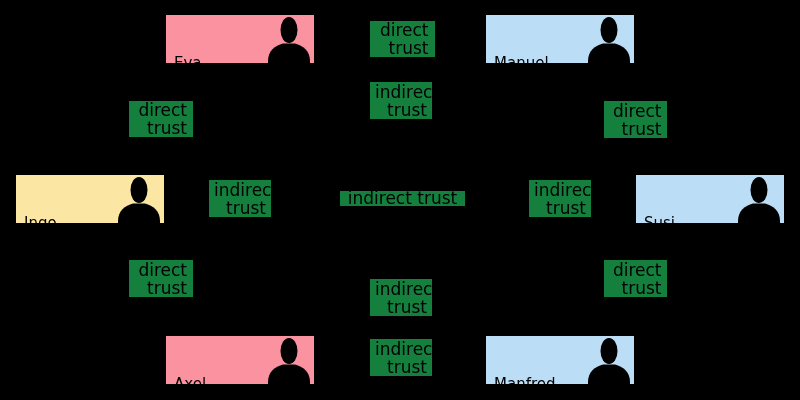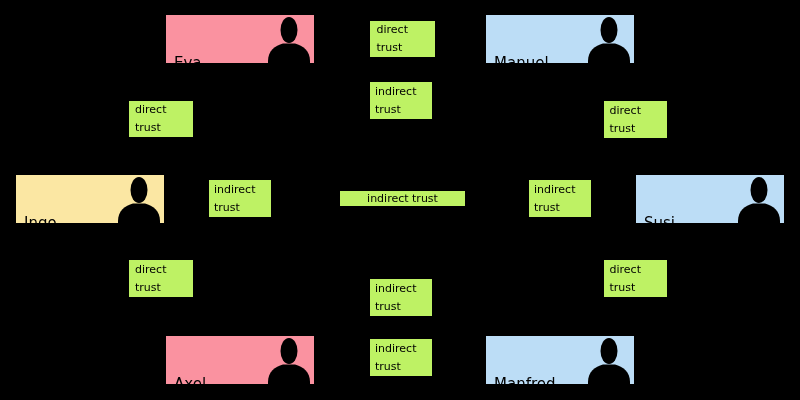--- a/index.html
+++ b/index.html
@@ -36,27 +36,27 @@
     position: absolute;
     right: 3px;
     bottom: 0;
     width: 44px;
     height: 46px;
     display: block;
   }
   .sil svg { display: block; }
   .tlabel {
     position: absolute;
-    background: #bef264;
+    background: #15803d;
     color: #000;
     display: flex;
     align-items: center;
     justify-content: center;
-    text-align: left;
-    font-size: 11px;
+    text-align: right;
+    font-size: 17px;
     line-height: 18px;
     box-sizing: border-box;
   }
   .tlabel.two .inner { max-width: 52px; }
   .tlabel.one { line-height: 15px; white-space: nowrap; }
 </style>
 </head>
 <body>
 
 <div class="canvas">

